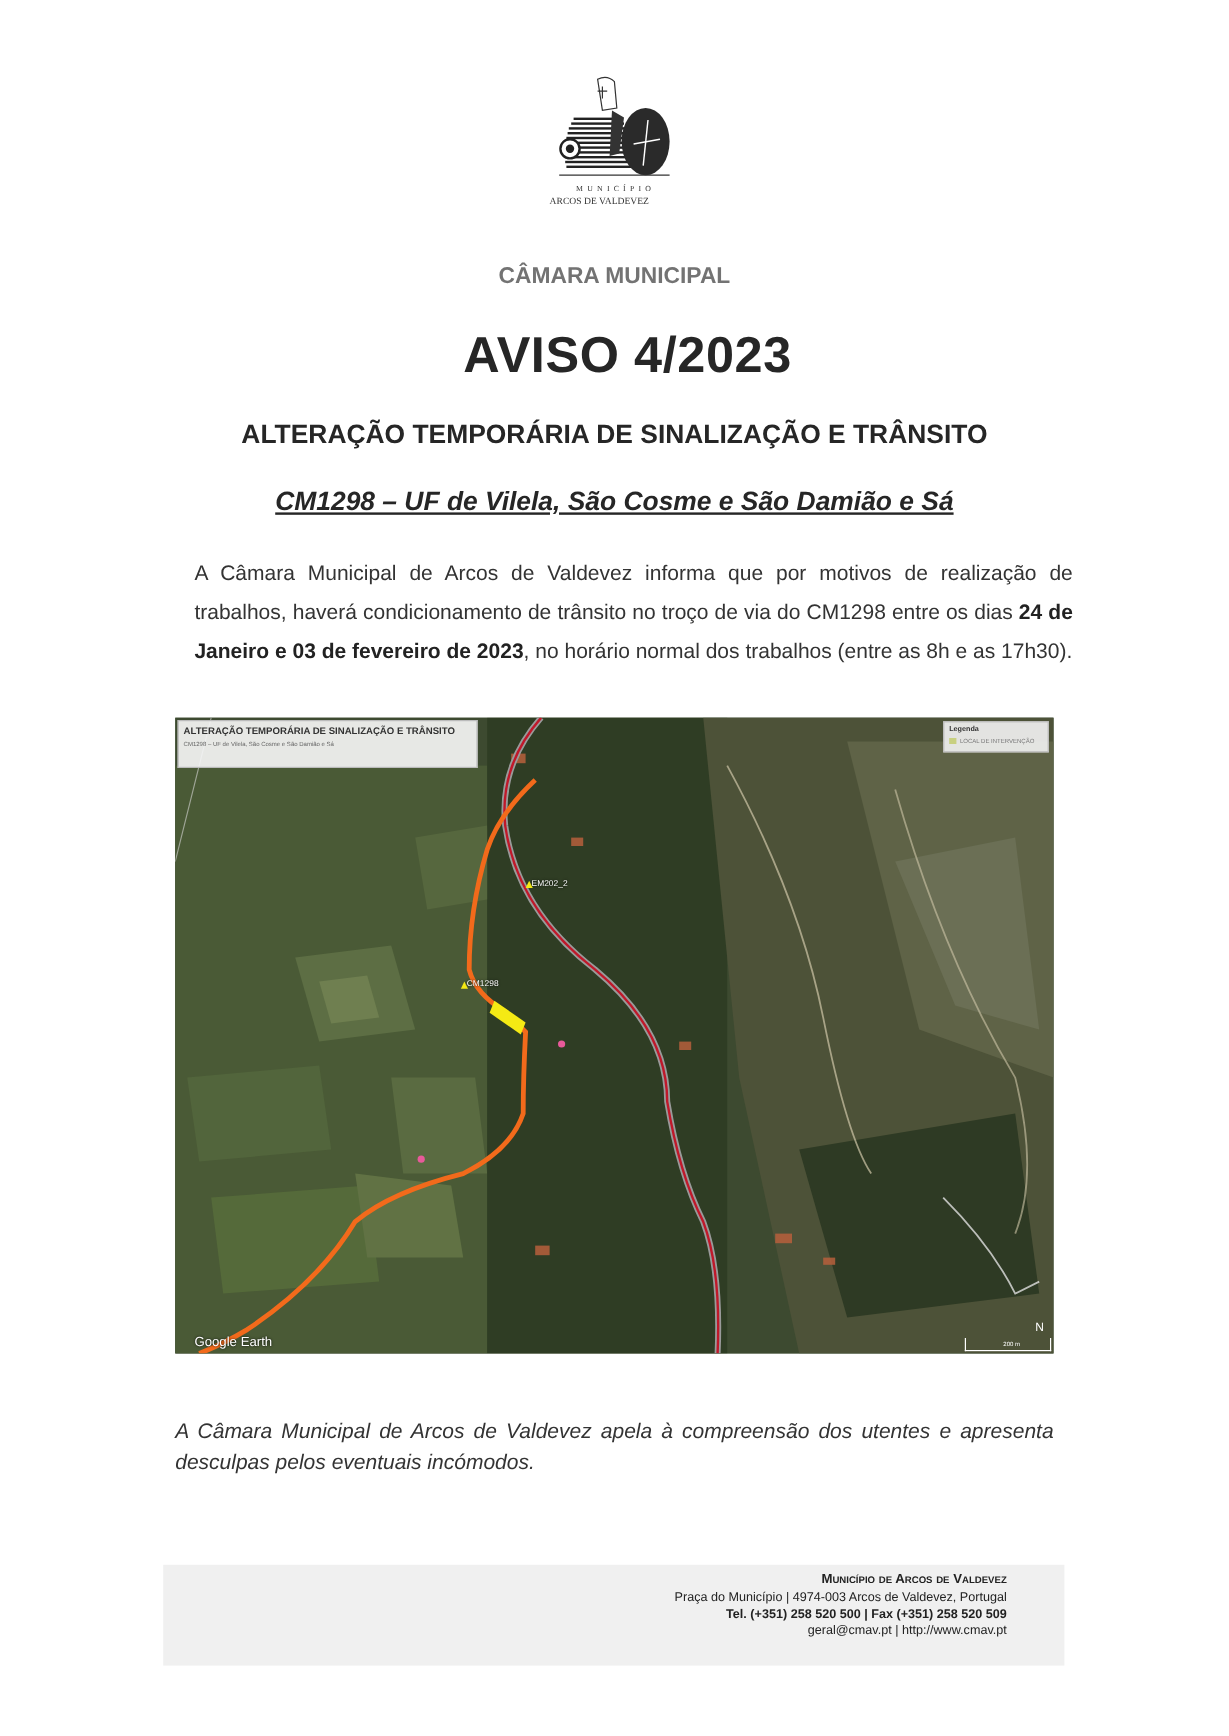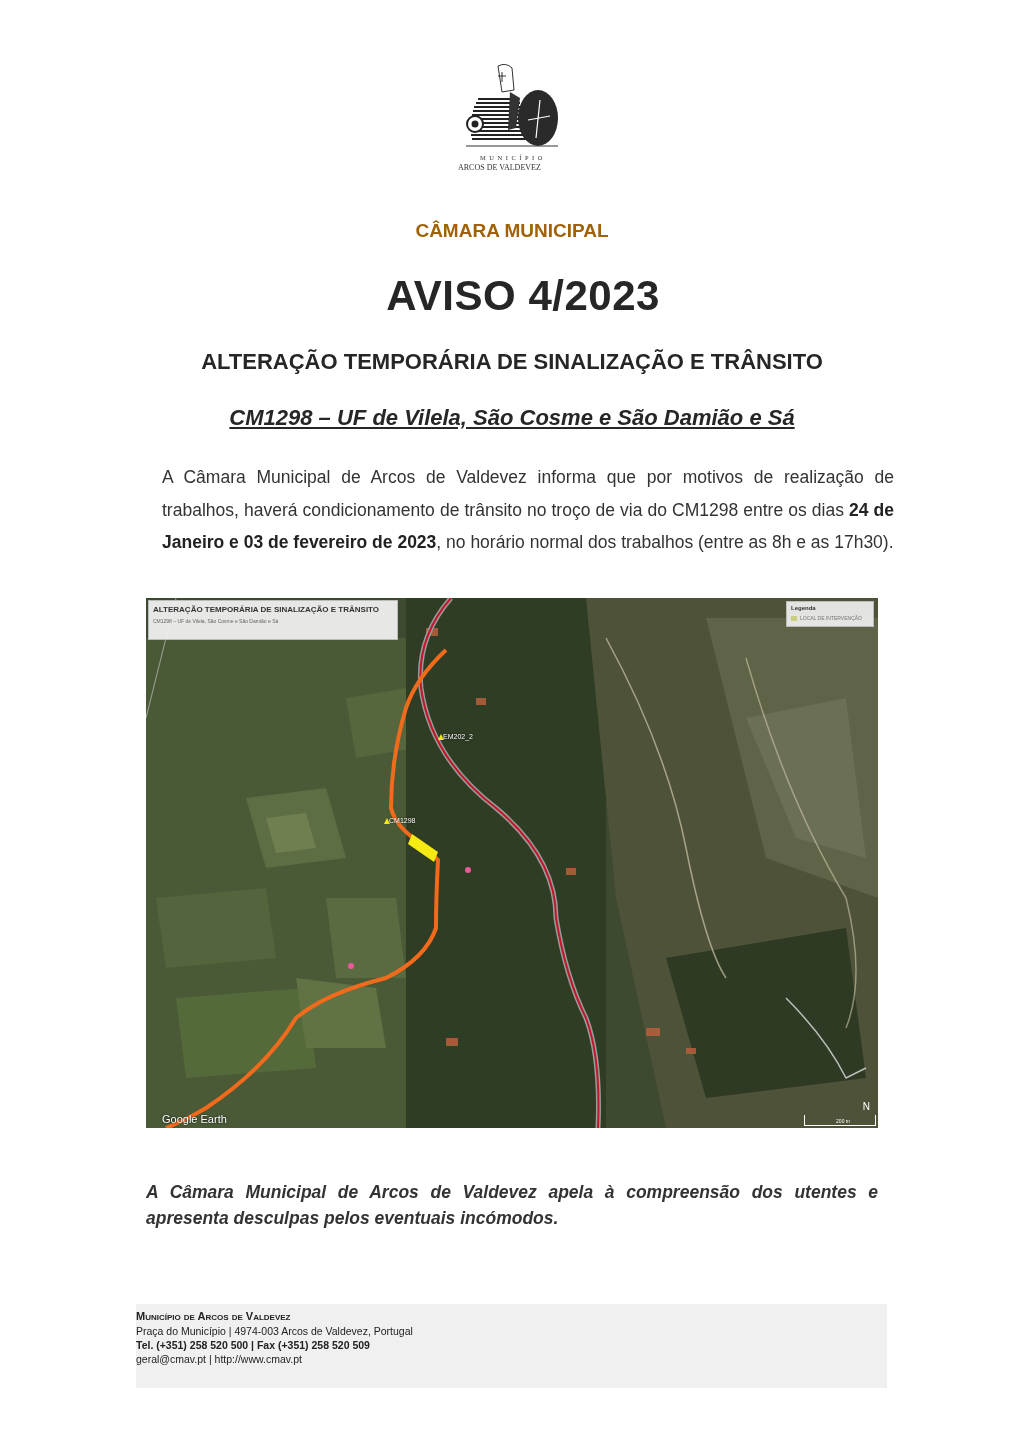--- a/index.html
+++ b/index.html
@@ -4,21 +4,21 @@
 <style>
   html, body { margin: 0; padding: 0; background: #ffffff; }
   body { width: 1024px; height: 1447px; position: relative; overflow: hidden;
          font-family: "Liberation Sans", sans-serif; color: #262626; }
   .logo { position: absolute; left: 458px; top: 58px; width: 110px; height: 118px; }
   .logo-sub1 { position: absolute; left: 0; width: 110px; top: 96px; text-align: center;
                font-family: "Liberation Serif", serif; font-size: 6.5px; letter-spacing: 3.5px; color: #333; }
   .logo-sub2 { position: absolute; left: 0; width: 110px; top: 105px; 
                font-family: "Liberation Serif", serif; font-size: 8px; color: #333; }
   .camara { position: absolute; top: 220px; left: 0; width: 1024px; text-align: center;
-            font-size: 19px; font-weight: bold; color: #a16207; }
+            font-size: 19px; font-weight: bold; color: #737373; }
   .aviso { position: absolute; top: 272px; left: 11px; width: 1024px; text-align: center;
            font-size: 42px; font-weight: bold; color: #262626; letter-spacing: 0.5px; }
   .subtitle { position: absolute; top: 349px; left: 0; width: 1024px; text-align: center;
               font-size: 22px; font-weight: bold; color: #262626; }
   .location { position: absolute; top: 405px; left: 0; width: 1024px; text-align: center;
               font-size: 22px; font-weight: bold; font-style: italic; text-decoration: underline; color: #262626; }
   .body-text { position: absolute; top: 461px; left: 162px; width: 732px; font-size: 17.5px;
                line-height: 32.5px; text-align: justify; color: #333; }
   .body-text b { color: #222; }
   .map { position: absolute; left: 146px; top: 598px; width: 732px; height: 530px; overflow: hidden;
@@ -34,23 +34,23 @@
   .legend-item { position: absolute; left: 4px; top: 13px; font-size: 5px; color: #777; white-space: nowrap; }
   .legend-item .sw { display: inline-block; width: 6px; height: 5px; background: #c8d080; margin-right: 3px; vertical-align: middle; }
   .map-label { position: absolute; font-size: 7px; color: #fff; white-space: nowrap; text-shadow: 0 0 2px #000; }
   .google-earth { position: absolute; left: 1px; bottom: 3px; font-size: 11px; color: #fff;
                   text-shadow: 0 0 2px #000; padding-left: 15px; }
   .scale { position: absolute; right: 2px; bottom: 2px; width: 70px; height: 10px;
            border-left: 1px solid #fff; border-right: 1px solid #fff; border-bottom: 1px solid #fff; }
   .scale-label { position: absolute; right: 28px; bottom: 4px; font-size: 5px; color: #fff; }
   .north { position: absolute; right: 8px; bottom: 16px; font-size: 10px; color: #fff; }
   .closing { position: absolute; top: 1179px; left: 146px; width: 732px; font-size: 17.5px;
-             line-height: 26px; font-weight: bold; font-style: italic; text-align: justify; color: #333; }
+             line-height: 26px; font-weight: normal; font-style: italic; text-align: justify; color: #333; }
   .footer { position: absolute; left: 136px; top: 1304px; width: 751px; height: 84px; background: #f0f0f0; }
-  .footer-line { position: absolute; left: 0; width: 703px; text-align: left; font-size: 10.5px; color: #222; }
+  .footer-line { position: absolute; left: 0; width: 703px; text-align: right; font-size: 10.5px; color: #222; }
   .footer-title { font-weight: bold; font-variant: small-caps; font-size: 11px; }
 </style>
 </head>
 <body>
 
 <div class="logo">
   <svg width="110" height="95" viewBox="0 0 110 95">
 
     <g fill="#222">
       <rect x="20" y="40" width="40" height="2"></rect>

